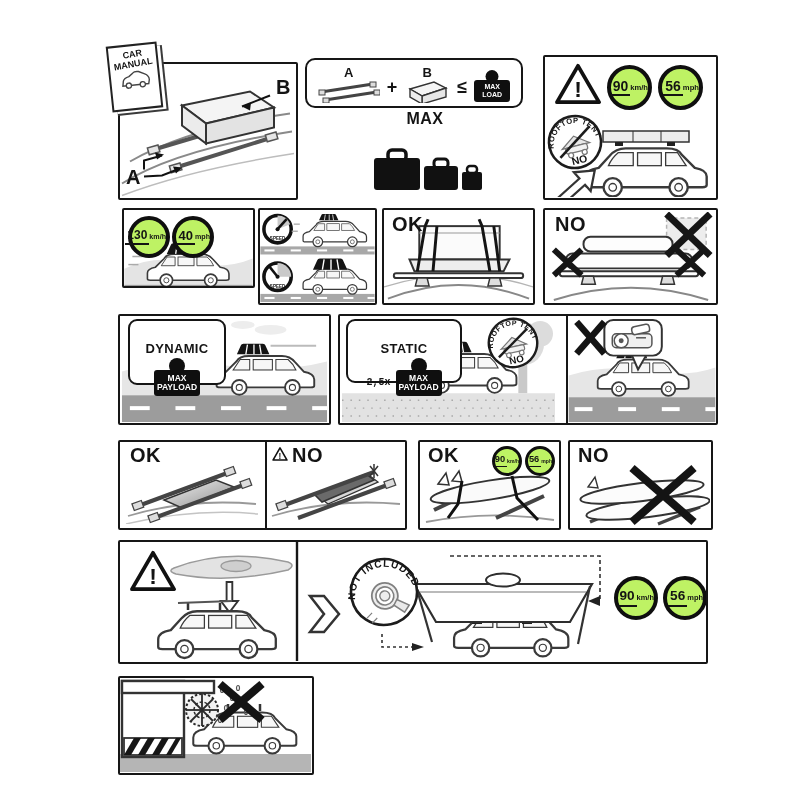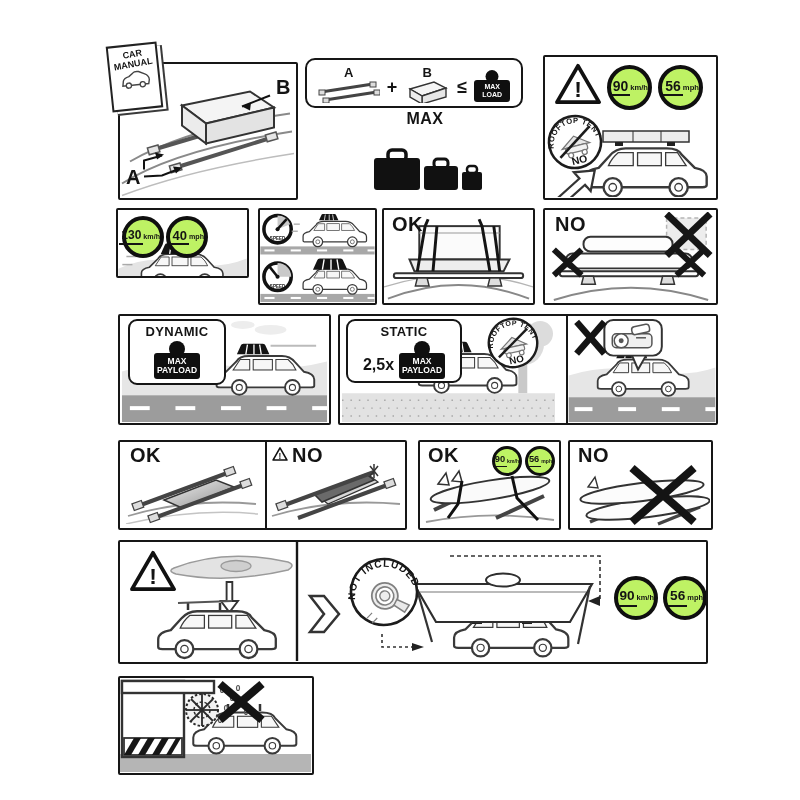--- a/index.html
+++ b/index.html
@@ -22,23 +22,23 @@
   .payload{position:relative;background:#0f0f0f;color:#fff;border-radius:3px;text-align:center;
            font-weight:bold;display:flex;flex-direction:column;justify-content:center;line-height:1.1;}
   .payload::before{content:"";position:absolute;left:50%;top:-12px;transform:translateX(-50%);
            width:16px;height:16px;border-radius:50%;background:#0f0f0f;}
   .pl-md{width:46px;height:26px;font-size:8.5px;margin:14px auto 0;}
   .pl-sm{width:36px;height:22px;font-size:7px;margin-top:13px;}
   .pl-sm::before{width:13px;height:13px;top:-10px;}
   .lbl{position:absolute;font-weight:bold;font-size:20px;letter-spacing:.5px;z-index:3;}
   .sign{position:absolute;background:#fff;border:2.5px solid #151515;border-radius:9px;
         text-align:center;z-index:3;box-sizing:border-box;}
-  .sign .st{font-weight:bold;font-size:13px;letter-spacing:.3px;display:block;margin-top:3px;}
+  .sign .st{font-weight:bold;font-size:13px;letter-spacing:.3px;display:block;margin-top:20px;}
   .sign .row{display:flex;align-items:center;justify-content:center;gap:5px;}
-  .mult{font-weight:bold;font-size:16px;margin-top:12px;}
+  .mult{font-weight:bold;font-size:10px;margin-top:12px;font-family:Liberation Mono, monospace;}
   
   .manual{position:absolute;left:109px;top:44px;width:47px;height:62px;background:#fff;
           border:2px solid #222;transform:rotate(-6deg);z-index:6;
           box-shadow:4px 3px 0 -1px #fff,5px 4px 0 0 #3a3a3a;
           display:flex;flex-direction:column;align-items:center;}
   .manual .m1{font-size:9px;font-weight:bold;line-height:1.1;margin-top:4px;transform:rotate(-4deg);}
   
   .formula{display:flex;align-items:center;justify-content:center;gap:7px;border-radius:10px;padding-top:2px;}
   .fcol{display:flex;flex-direction:column;align-items:center;}
   .fl{font-weight:bold;font-size:13px;line-height:1;}
@@ -191,21 +191,21 @@
       <use href="#carSide" transform="translate(166,30) scale(-1.08,1.08)"></use>
       <rect x="58" y="18" width="86" height="11" fill="#ededed" stroke="#333" stroke-width="1.5"></rect>
       <line x1="88" y1="18" x2="88" y2="29" stroke="#333" stroke-width="1"></line>
       <line x1="116" y1="18" x2="116" y2="29" stroke="#333" stroke-width="1"></line>
       <rect x="70" y="29" width="8" height="4" fill="#222"></rect>
         <rect x="122" y="29" width="8" height="4" fill="#222"></rect>
       <use href="#blockArrow" transform="translate(8,78) rotate(-42) scale(1.4)" fill="#fff" stroke="#333" stroke-width="1.6"></use>
     </svg>
   </div>
 
-  <div class="panel" style="left:116px;top:208px;width:133px;height:70px;padding-left:28px;">
+  <div class="panel" style="left:122px;top:208px;width:133px;height:80px;padding-left:28px;">
     <svg class="fill" width="129" height="92" viewBox="0 0 127 91">
       <path d="M0,58 Q30,44 62,52 Q98,60 127,48 L127,74 L0,74 Z" fill="#e4e4e4"></path>
       <rect x="0" y="74" width="127" height="17" fill="#9c9c9c"></rect>
       <g fill="#fff">
           <rect x="6" y="81" width="15" height="3"></rect>
           <rect x="38" y="81" width="15" height="3"></rect>
           <rect x="70" y="81" width="15" height="3"></rect>
           <rect x="102" y="81" width="15" height="3"></rect>
         </g>
       <line x1="8" y1="46" x2="18" y2="46" stroke="#aaa" stroke-width="1.5"></line>

